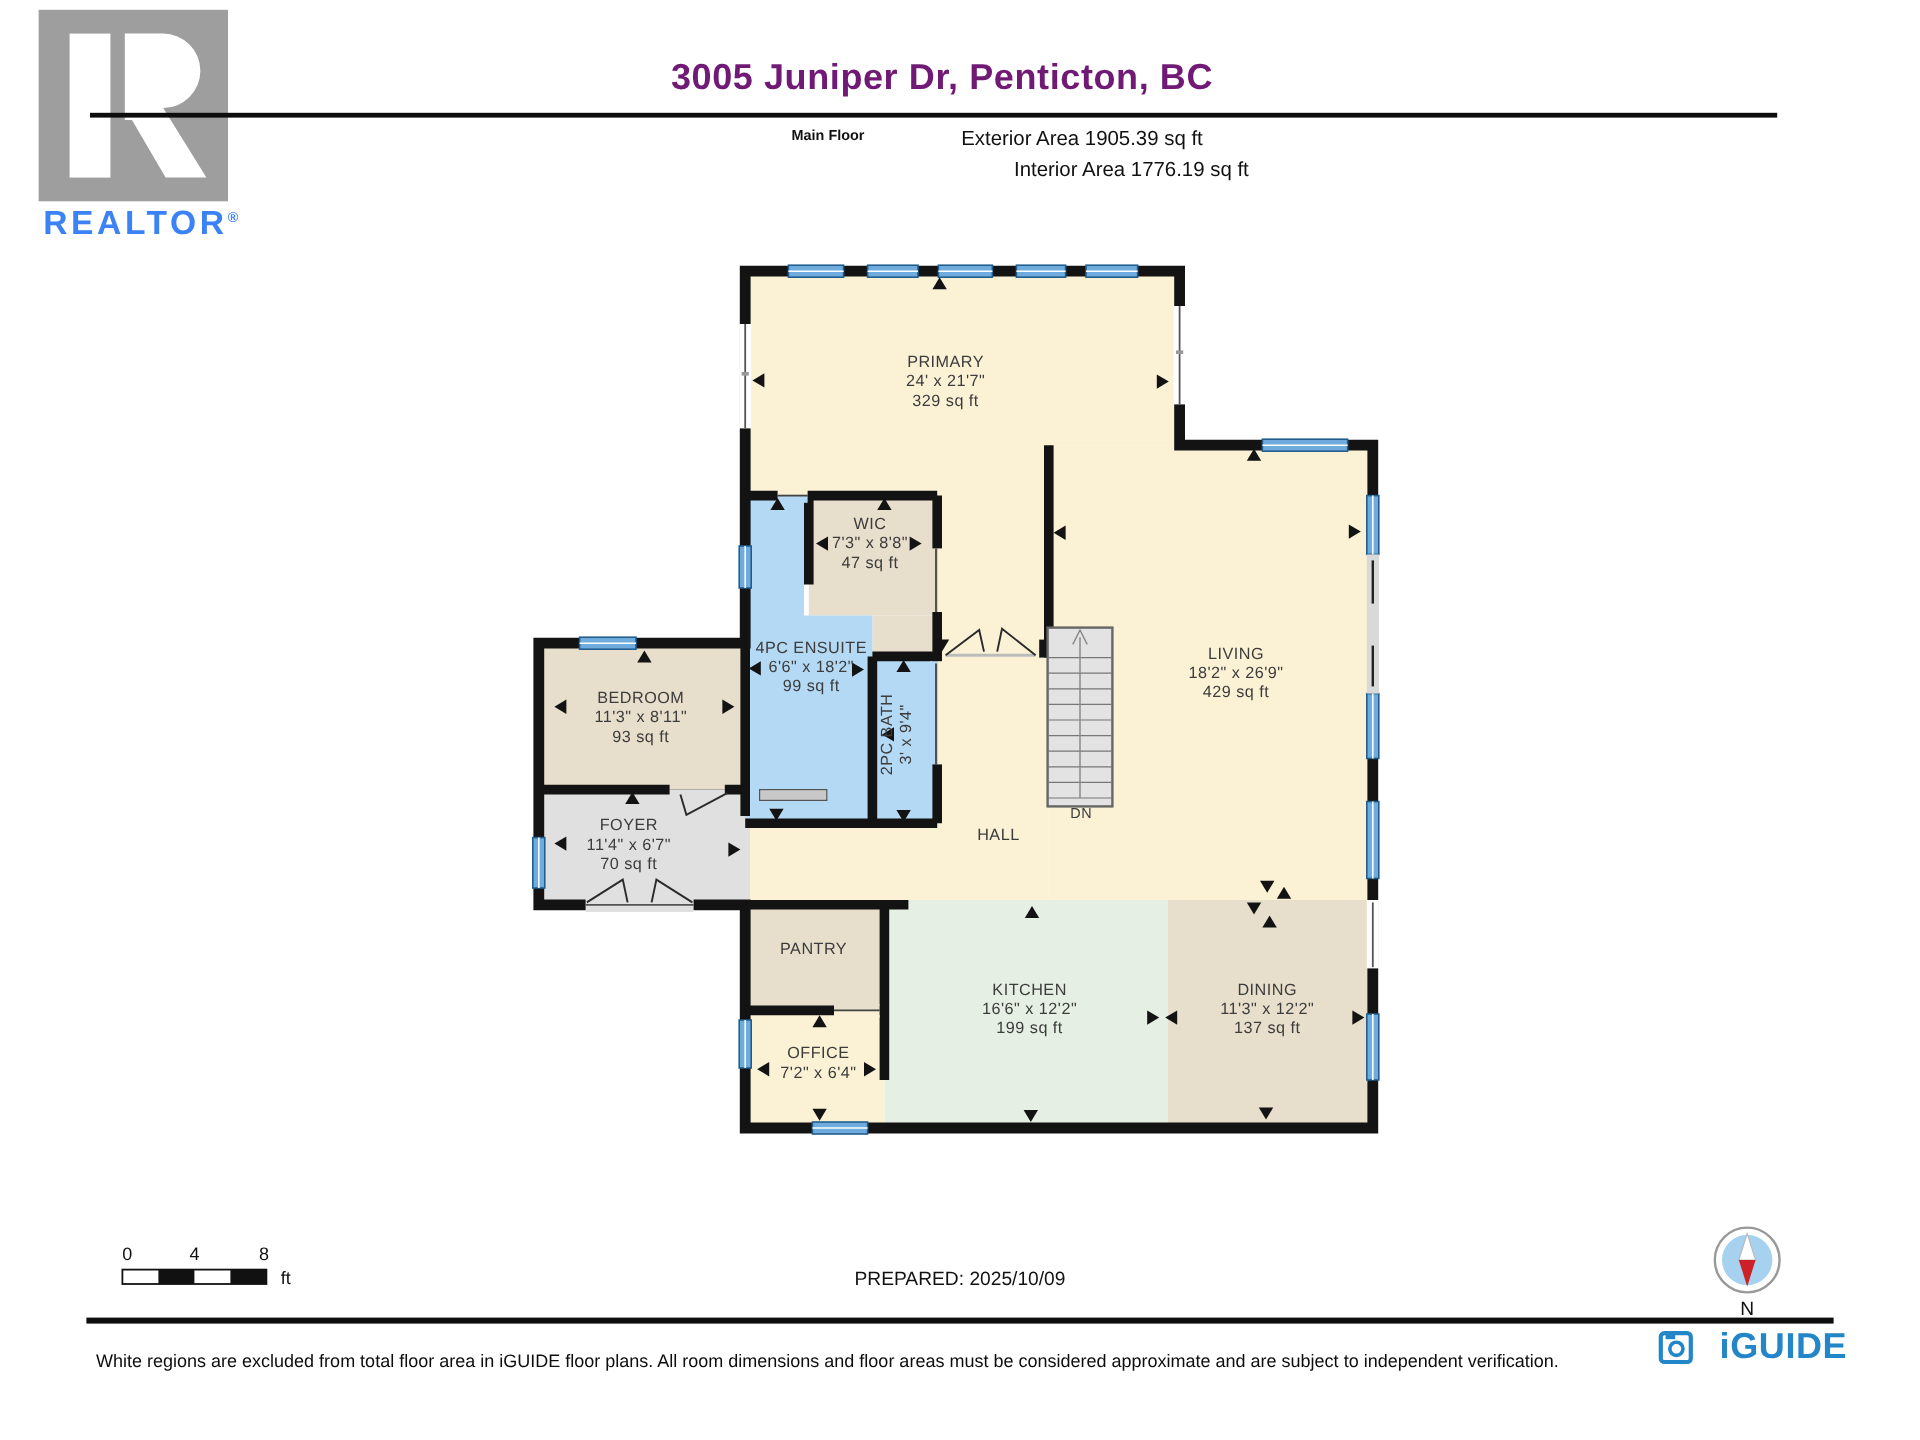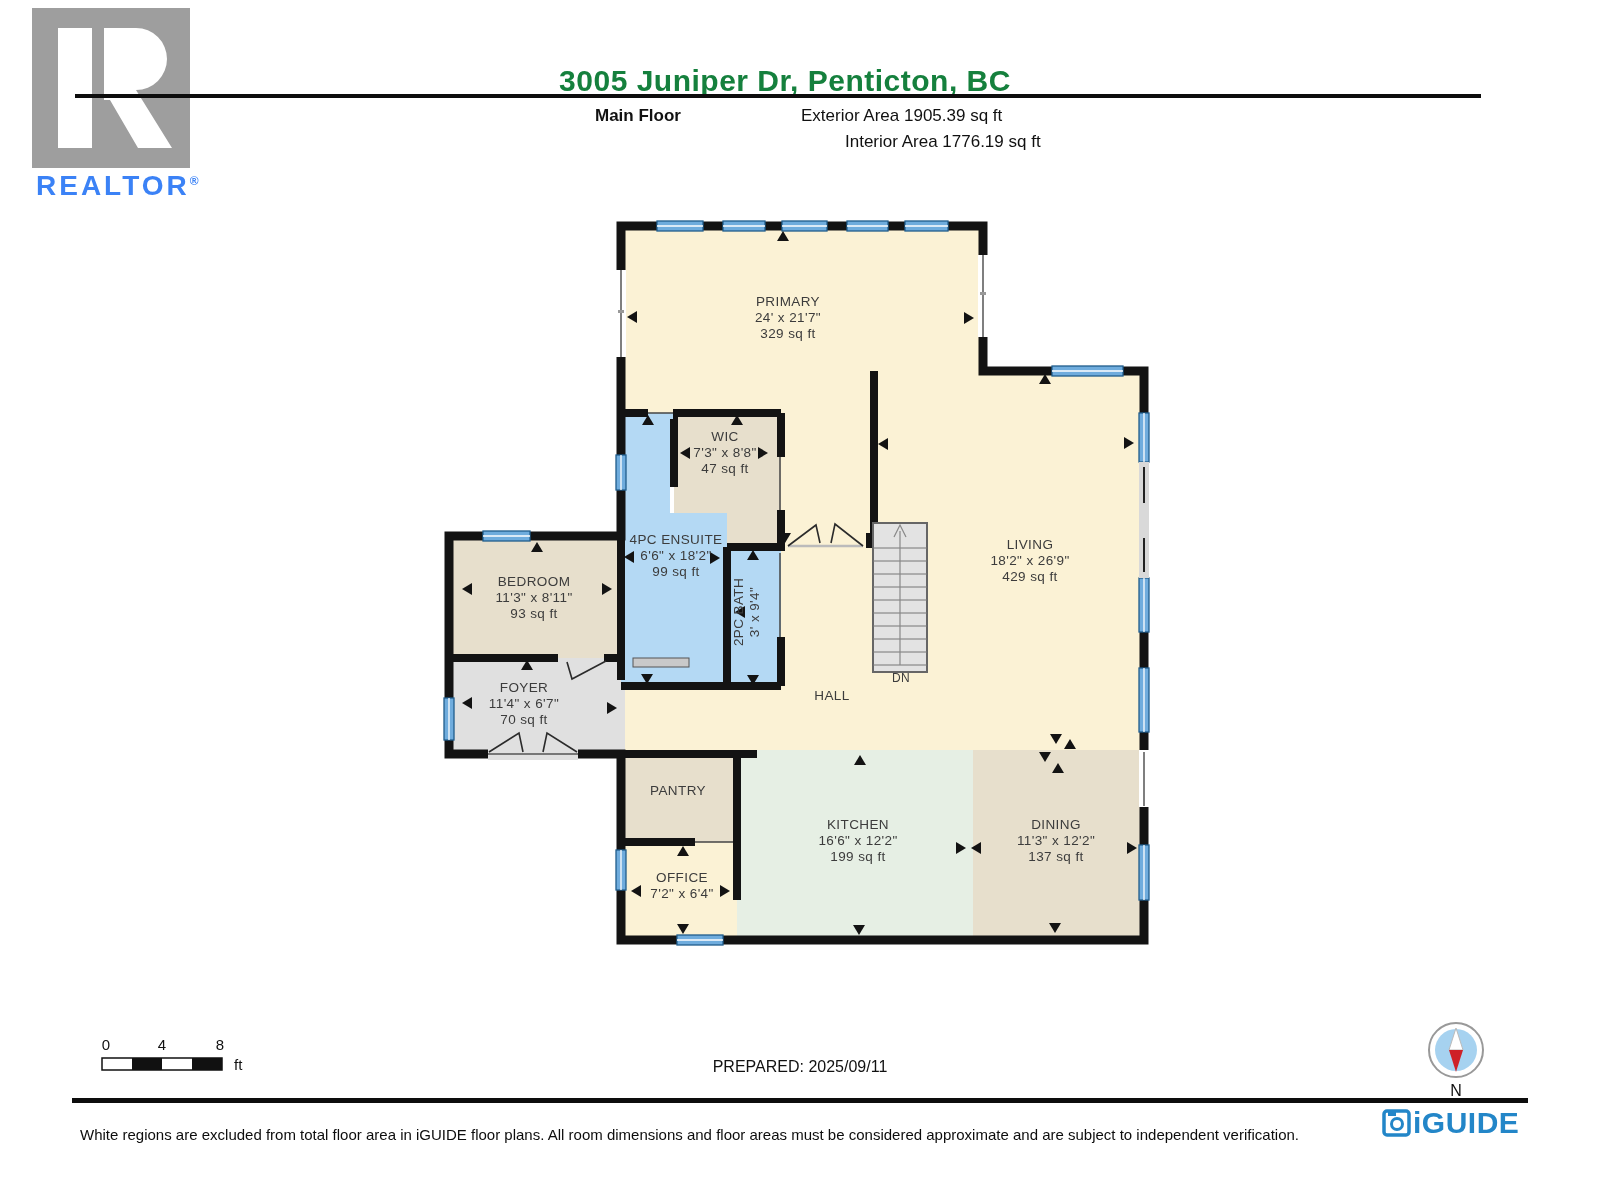--- a/index.html
+++ b/index.html
@@ -1,36 +1,36 @@
 <!DOCTYPE html>
 <html><head>
 <meta charset="utf-8">
 <style>
   html,body{margin:0;padding:0;background:#fff;}
   body{width:1600px;height:1200px;position:relative;overflow:hidden;
        font-family:"Liberation Sans",sans-serif;color:#111;}
   .abs{position:absolute;}
   
   #page-title{left:170px;top:48px;width:1230px;text-align:center;
-    font-size:30px;font-weight:bold;letter-spacing:.5px;color:#15803d;margin-top:16px;}
+    font-size:30px;font-weight:bold;letter-spacing:.5px;color:#701a75;}
   #title-rule{left:75px;top:94px;width:1406px;height:4px;background:#0d0d0d;z-index:3;}
-  #floor-label{left:595px;top:106px;width:190px;text-align:left;font-size:17px;font-weight:bold;}
+  #floor-label{left:595px;top:106px;width:190px;text-align:center;font-size:12px;font-weight:bold;}
   #ext-area{left:801px;top:106px;font-size:17px;text-align:center;}
   #int-area{left:801px;top:132px;font-size:17px;margin-left:44px;}
   
   #realtor{left:32px;top:8px;z-index:2;}
   #realtor-text{left:36px;top:170px;font-size:28px;color:#3b82f6;letter-spacing:3px;font-weight:bold;}
   #realtor-text sup{font-size:12px;}
   
   #scalebar{left:100px;top:1036px;}
   #prepared{left:620px;top:1058px;width:360px;text-align:center;font-size:16px;}
   #compass{left:1424px;top:1020px;}
   #footer-rule{left:72px;top:1098px;width:1456px;height:5px;background:#0d0d0d;}
   #disclaimer{left:80px;top:1112px;width:1270px;font-size:15px;color:#0d0d0d;margin-top:14px;}
-  #iguide{left:1381px;top:1106px;display:flex;align-items:center;gap:0;}
+  #iguide{left:1381px;top:1106px;display:flex;align-items:center;gap:20px;}
   #iguide-text{font-size:30px;font-weight:bold;color:#2386C8;letter-spacing:.5px;}
   #plan{left:0;top:0;z-index:1;}
   svg text{font-family:"Liberation Sans",sans-serif;}
   .rlabel{fill:#3C3C3C;font-size:13.5px;letter-spacing:.4px;}
   .sm{font-size:12px;}
 </style>
 </head>
 <body>
 
 <div class="abs" id="realtor">
@@ -281,21 +281,21 @@
 <svg class="abs" id="scalebar" width="180" height="48" viewBox="0 0 180 48">
   <text x="6" y="14" font-size="15" fill="#111" text-anchor="middle">0</text>
   <text x="62" y="14" font-size="15" fill="#111" text-anchor="middle">4</text>
   <text x="120" y="14" font-size="15" fill="#111" text-anchor="middle">8</text>
   <rect x="2" y="22" width="120" height="12" fill="#fff" stroke="#111" stroke-width="1.5"></rect>
   <rect x="32" y="22" width="30" height="12" fill="#111"></rect>
   <rect x="92" y="22" width="30" height="12" fill="#111"></rect>
   <text x="134" y="34" font-size="15" fill="#111">ft</text>
 </svg>
 
-<div class="abs" id="prepared">PREPARED: 2025/09/11</div>
+<div class="abs" id="prepared">PREPARED: 2025/10/09</div>
 
 <svg class="abs" id="compass" width="64" height="82" viewBox="0 0 64 82">
   <circle cx="32" cy="30" r="27" fill="#fff" stroke="#999" stroke-width="2"></circle>
   <circle cx="32" cy="30" r="21" fill="#A6D2F0"></circle>
   <polygon points="32,8 39,30 25,30" fill="#fff" stroke="#BBB" stroke-width="1"></polygon>
   <polygon points="32,52 39,30 25,30" fill="#CE2027"></polygon>
   <text x="32" y="76" font-size="16" fill="#111" text-anchor="middle">N</text>
 </svg>
 
 <div class="abs" id="footer-rule"></div>

